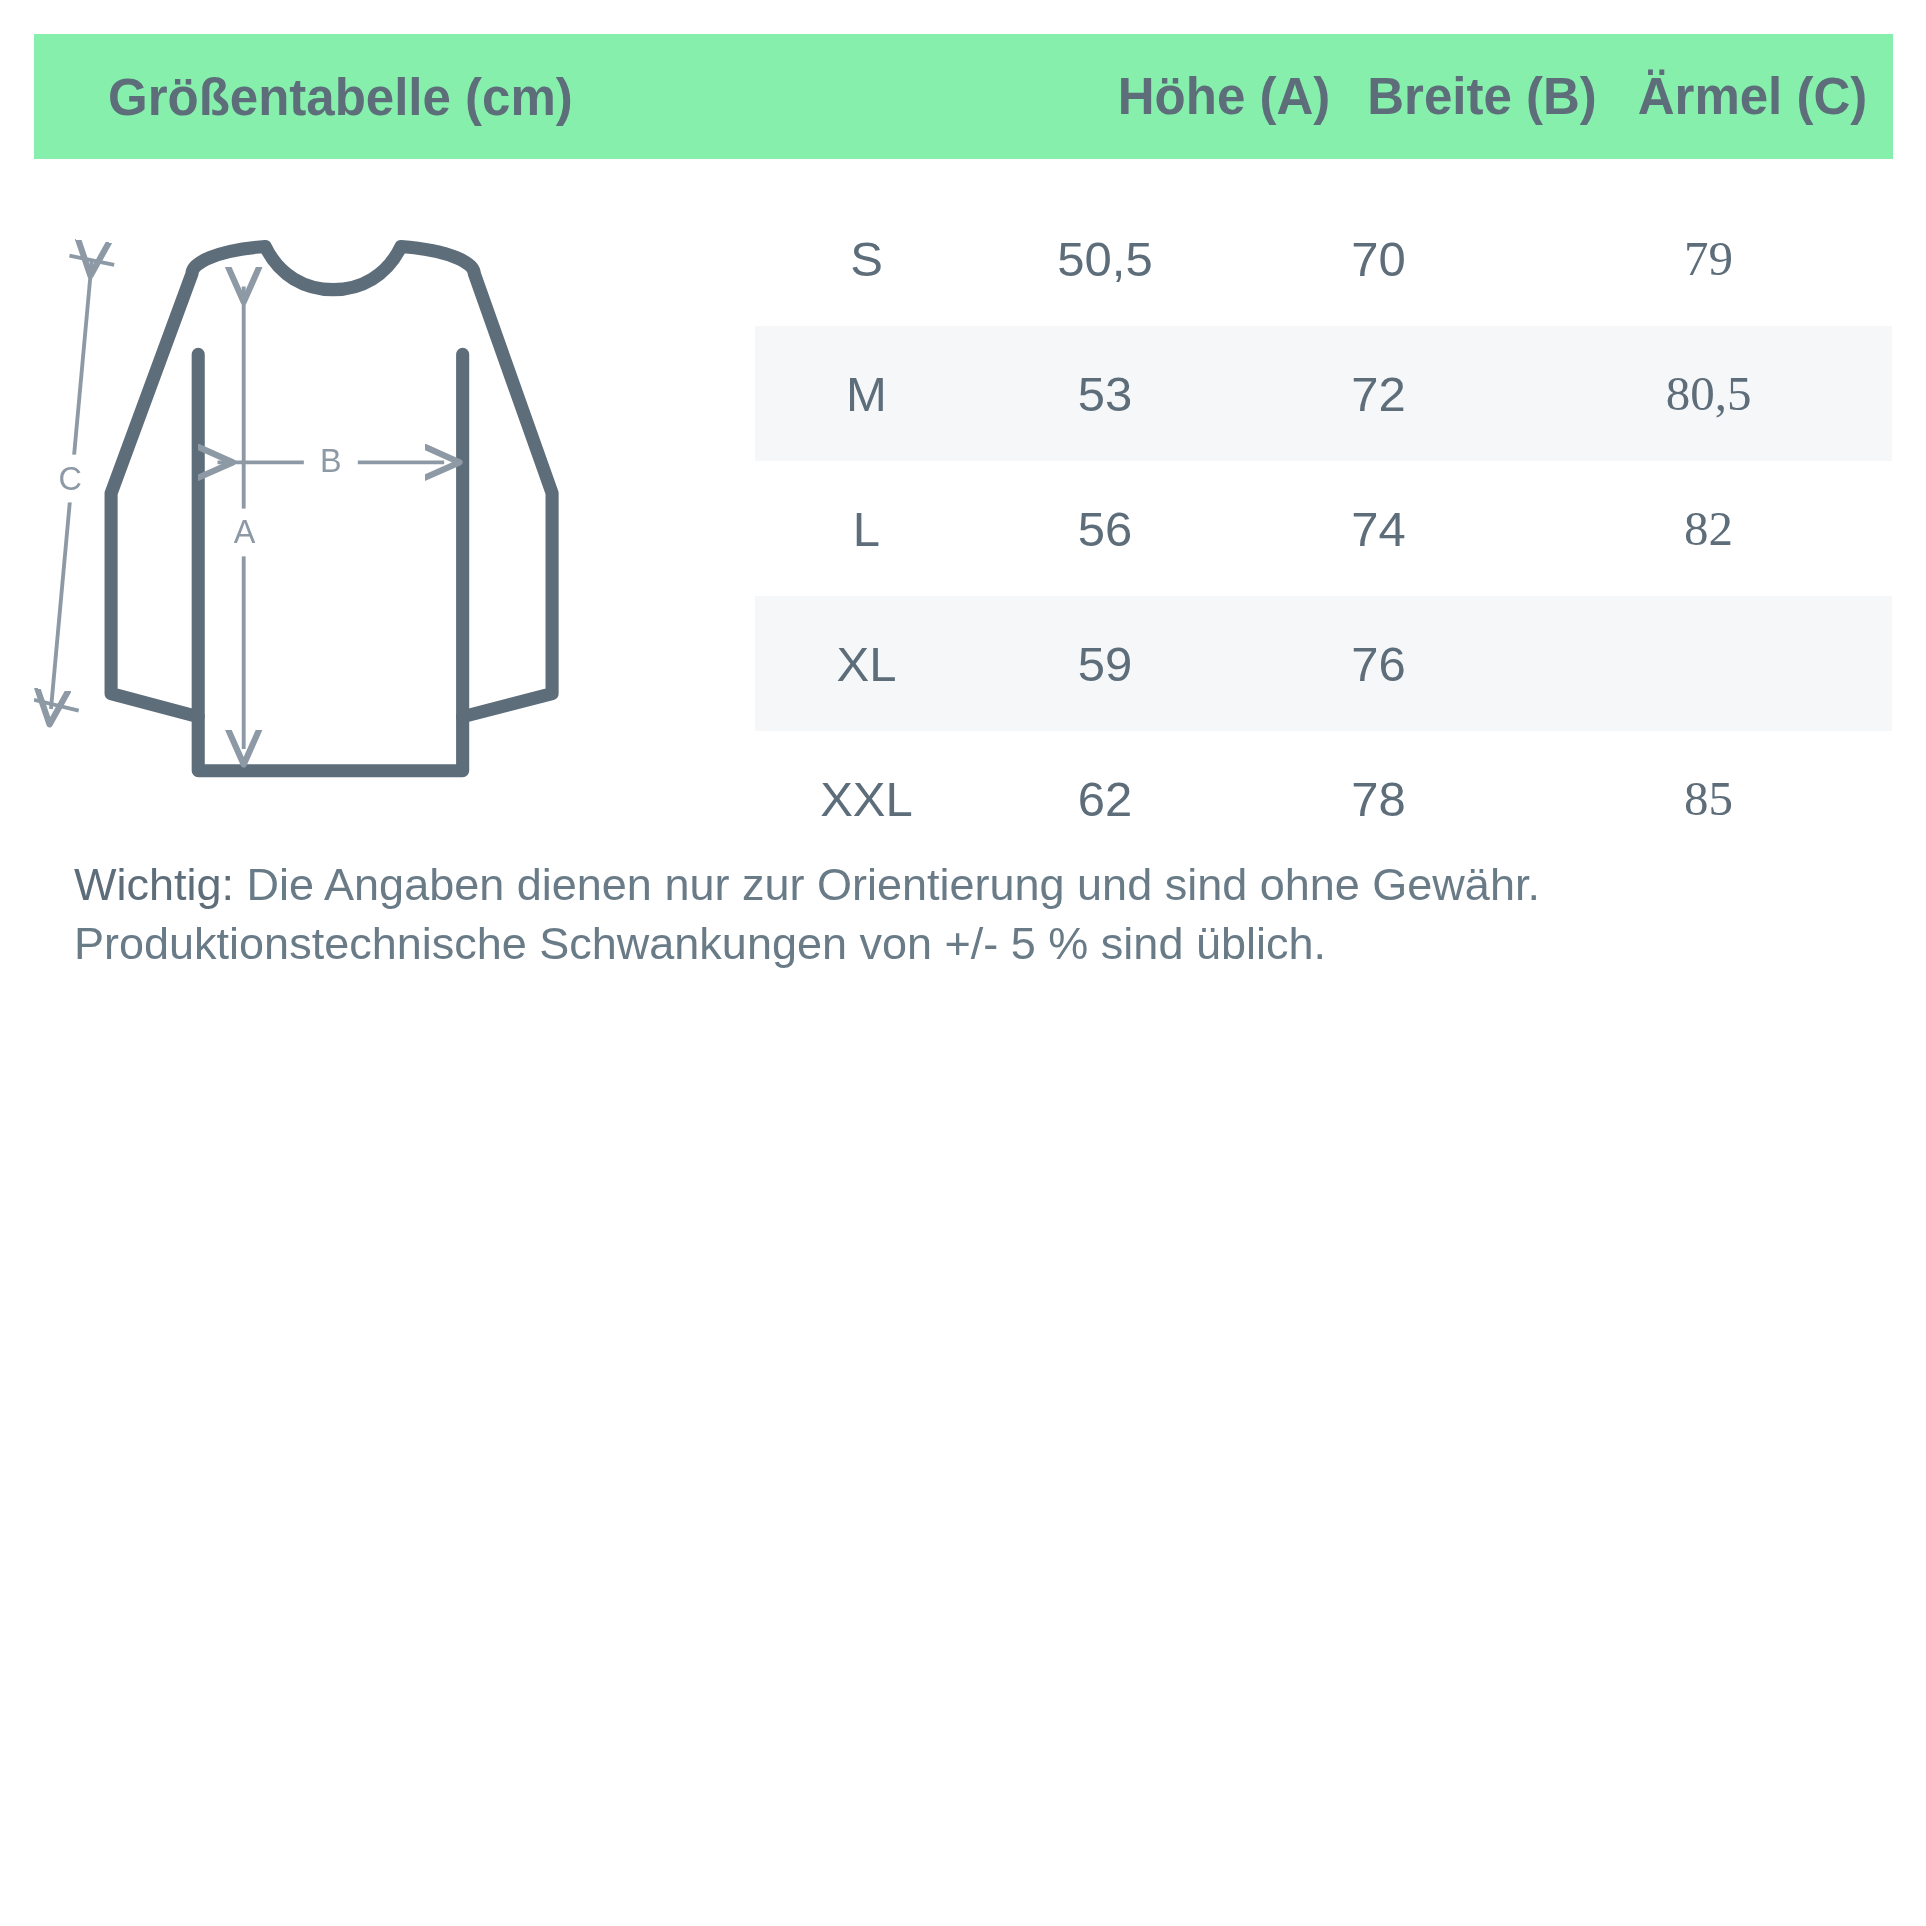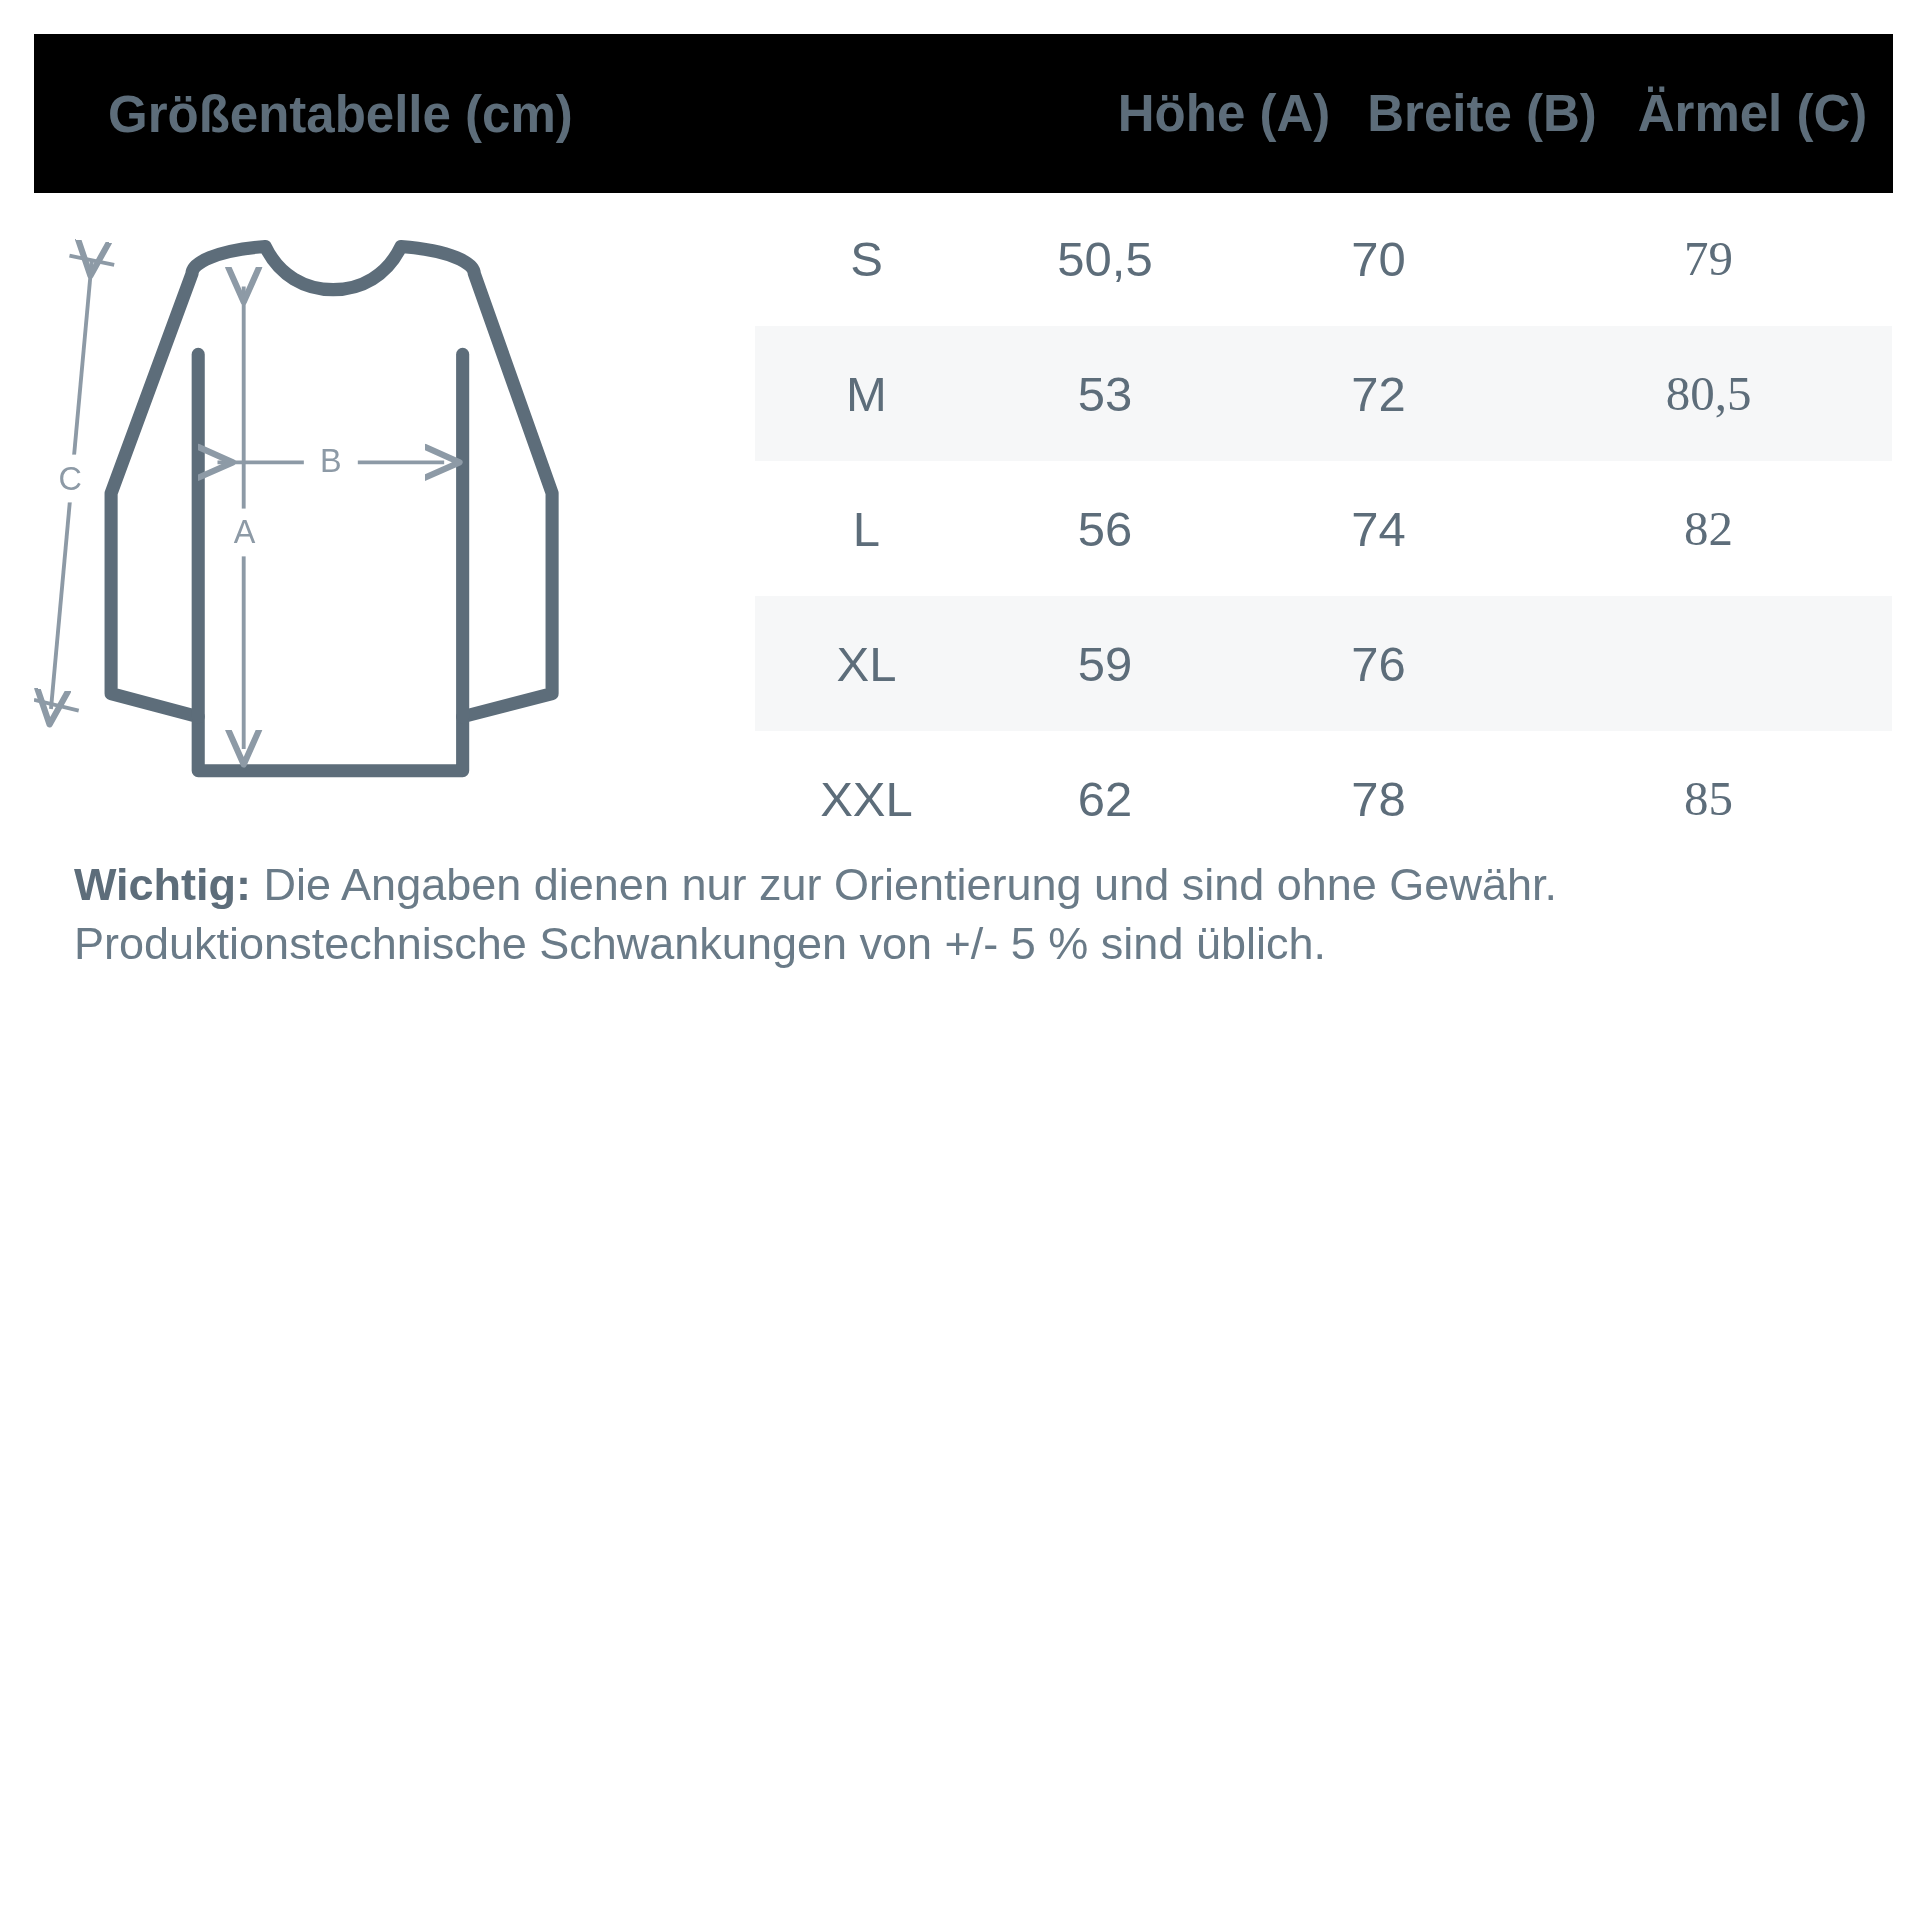--- a/index.html
+++ b/index.html
@@ -19,22 +19,22 @@
     width: 1926px;
     height: 1926px;
   }
 
   
   .header-band {
     position: absolute;
     left: 34px;
     top: 34px;
     width: 1859px;
-    height: 159px;
-    background: #000000;
+    height: 125px;
+    background: #86efac;
     box-sizing: border-box;
   }
   .header-title {
     position: absolute;
     left: 74px;
     top: 50%;
     transform: translateY(-50%);
     font-size: 51px;
     font-weight: bold;
     color: #5d6d7a;
@@ -101,21 +101,21 @@
     position: absolute;
     left: 74px;
     top: 855px;
     width: 1795px;
     font-size: 45px;
     line-height: 1.32;
     color: #6a7b88;
   }
   .footnote b {
     color: #5d6d7a;
-    font-weight: bold;
+    font-weight: normal;
   }
 </style>
 </head>
 <body>
 
 <div class="page">
 
   <div class="header-band">
     <div class="header-title">Größentabelle (cm)</div>
     <div class="header-cols">

